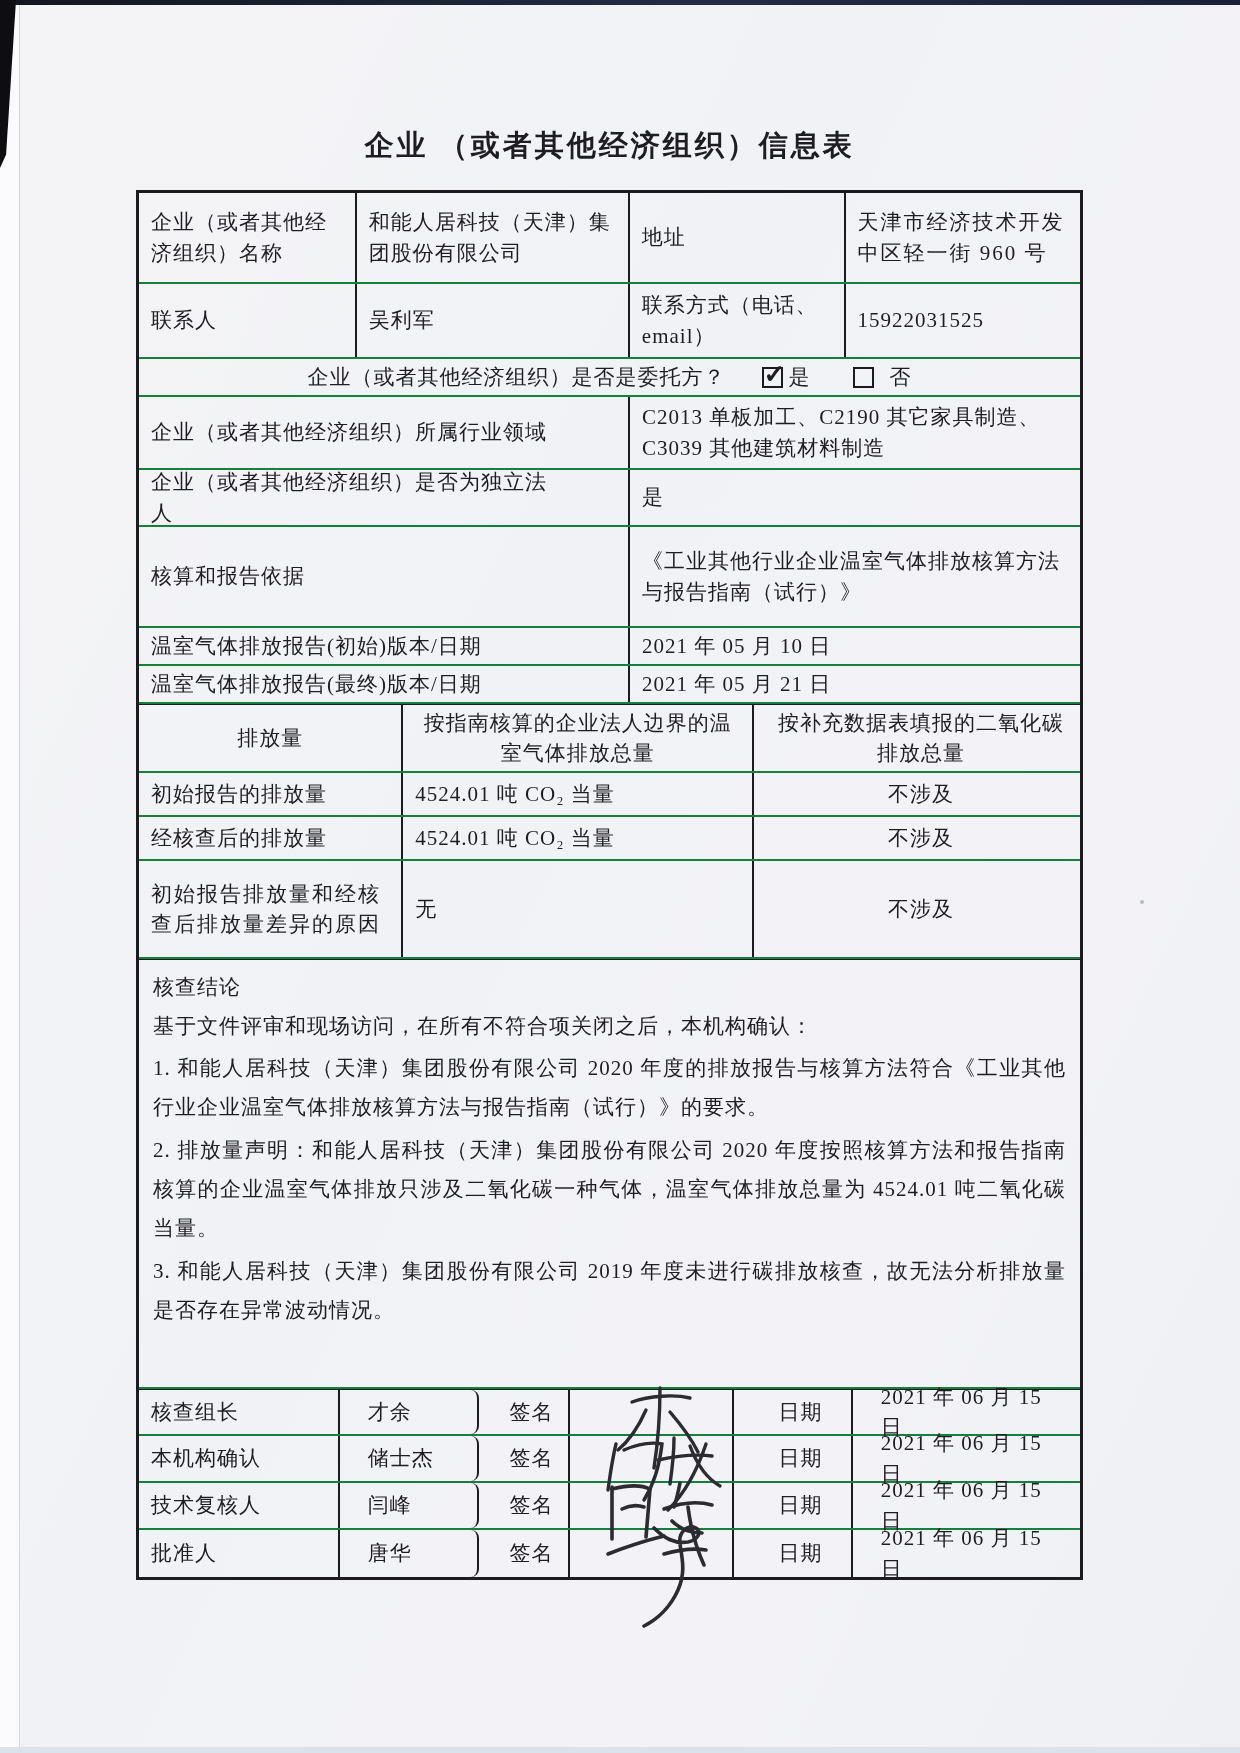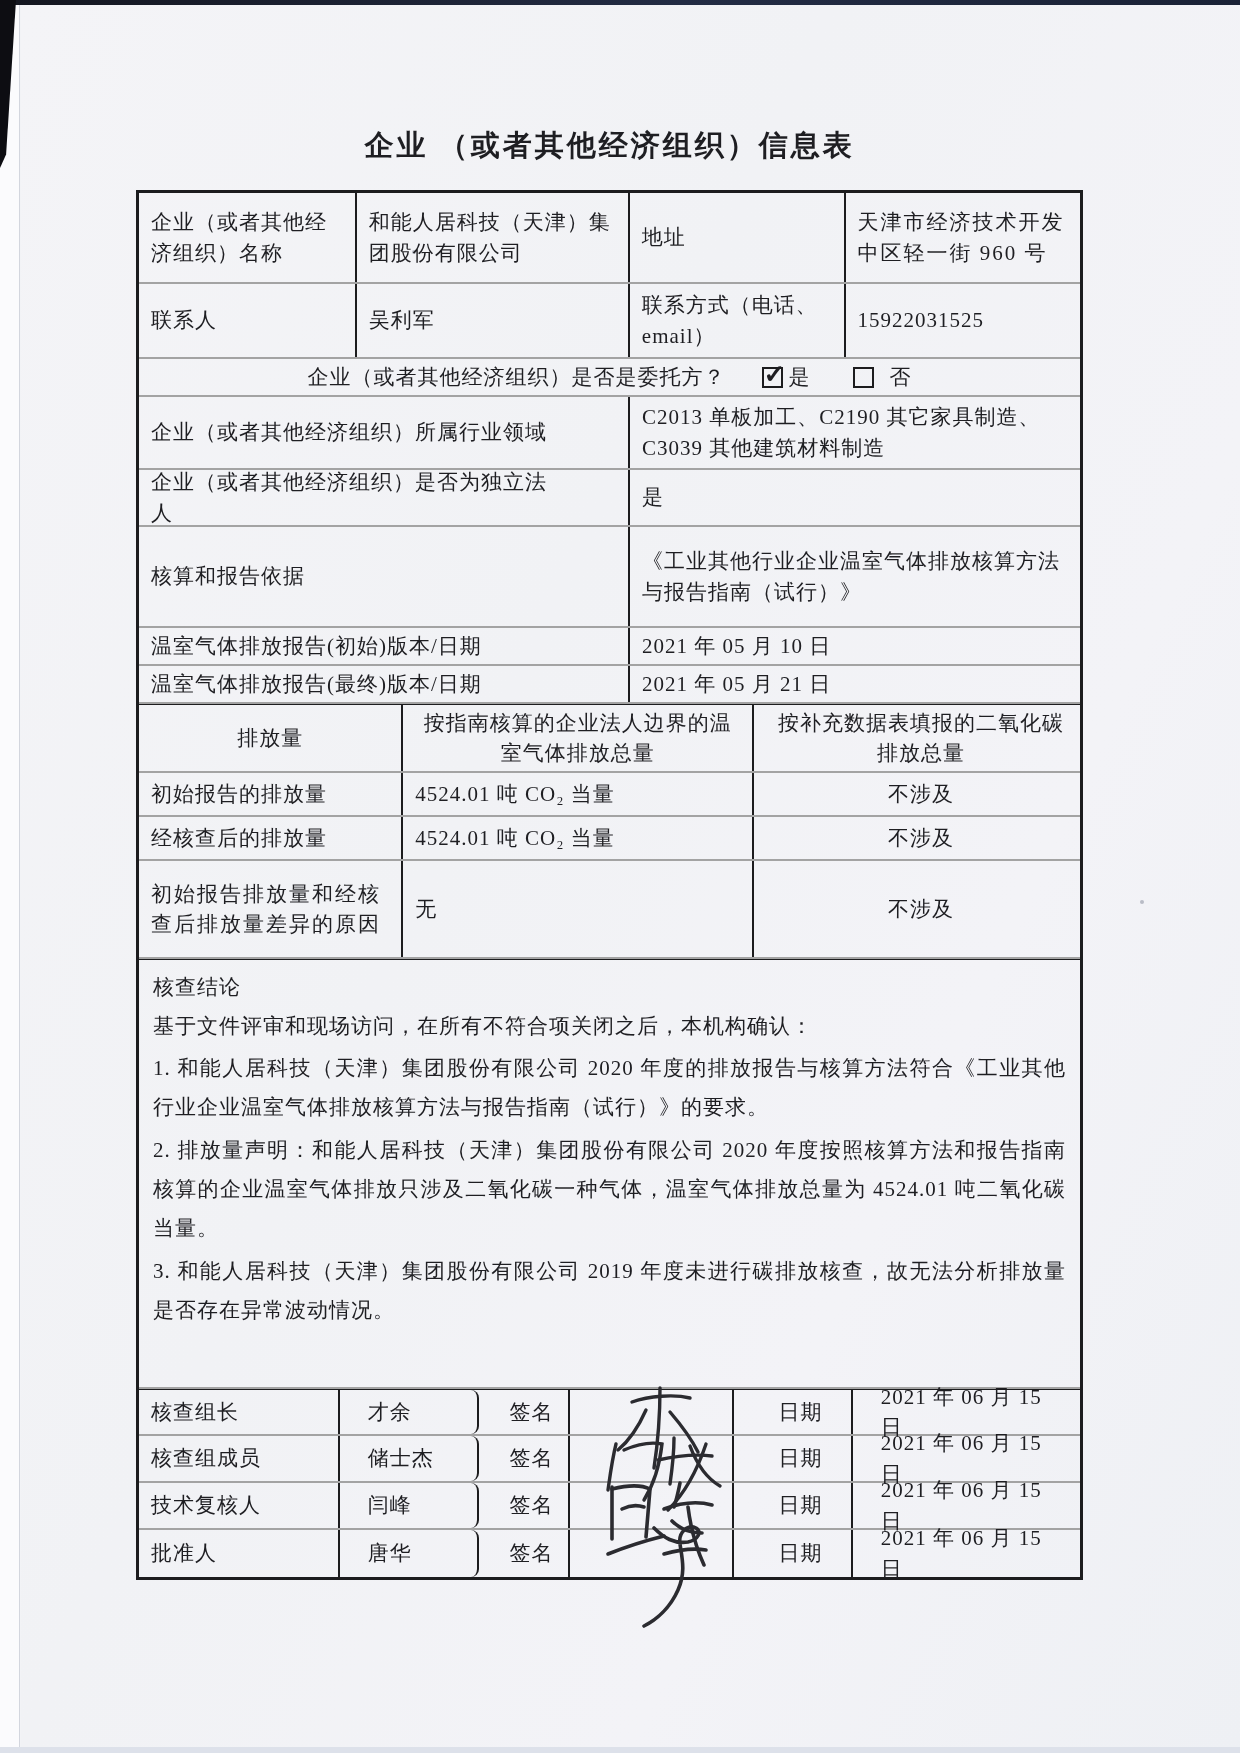--- a/index.html
+++ b/index.html
@@ -22,21 +22,21 @@
 
   .doc-title {
     position: absolute; left: 136px; top: 126px; width: 947px;
     text-align: center; font-size: 29px; font-weight: 700; letter-spacing: 3px;
   }
 
   .info-table {
     position: absolute; left: 136px; top: 190px; width: 947px;
     border: 3px solid #1c1c1e; background: transparent; font-size: 21px;
   }
-  .trow { display: flex; width: 100%; border-bottom: 2px solid #a3a3a3; }
+  .trow { display: flex; width: 100%; border-bottom: 2px solid #15803d; }
   .trow:last-child { border-bottom: none; }
   .trow.thick-top { border-top: 1px solid #1c1c1e; }
   .cell { border-right: 2px solid #1c1c1e; padding: 6px 12px; display: flex;
     flex-direction: column; justify-content: center; align-items: flex-start;
     line-height: 1.45; overflow: visible; position: relative; letter-spacing: 1px; }
   .cell:last-child { border-right: none; }
   .cell.center { align-items: center; text-align: center; }
   
   .w-a { width: 219px; } .w-b { width: 275px; } .w-c { width: 217px; } .w-d { width: 236px; }
   .w-half-l { width: 494px; } .w-half-r { width: 453px; }
@@ -266,21 +266,21 @@
       <div class="cell w-s5 center">
           <span>日期</span>
         </div>
       <div class="cell w-s6 date-cell">
           <span>2021 年 06 月 15 日</span>
         </div>
     </div>
 
     <div class="trow h-sig">
       <div class="cell w-s1">
-          <span>核查组成员</span>
+          <span>本机构确认</span>
         </div>
       <div class="cell w-s2">
           <span>储士杰</span>
         </div>
       <div class="cell w-s3 center">
           <span>签名</span>
         </div>
       <div class="cell w-s4 sig-cell">
         <svg class="sig-svg" width="150" height="90" viewBox="0 0 150 90">
           <g fill="none" stroke="#2b2b30" stroke-width="3.4" stroke-linecap="round">

